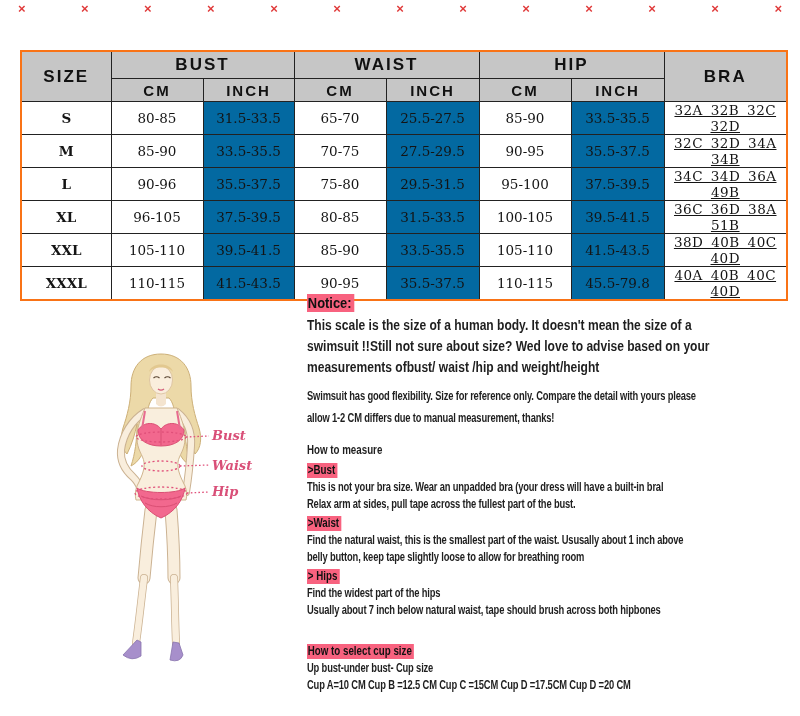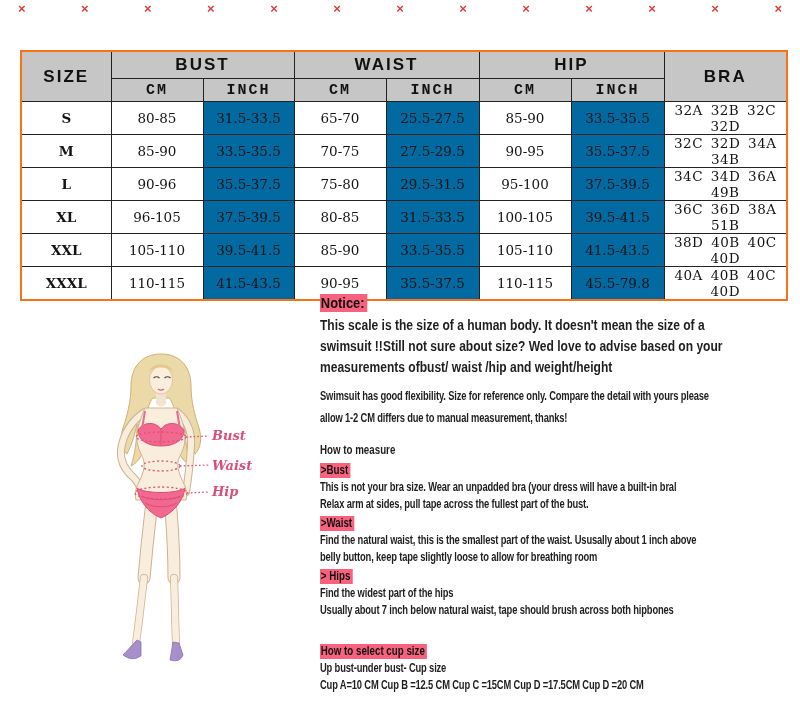--- a/index.html
+++ b/index.html
@@ -9,39 +9,39 @@
   
   .wm-row{position:absolute;left:18px;right:18px;top:2px;display:flex;justify-content:space-between;}
   .wm{color:#e03a3a;font-size:13px;font-weight:bold;line-height:14px;}
 
   
   table.size-chart{position:absolute;left:20px;top:50px;width:766px;border-collapse:collapse;
       border:2px solid #f97316;table-layout:fixed;}
   table.size-chart th,table.size-chart td{border:1px solid #222;text-align:center;padding:0;overflow:hidden;}
   table.size-chart th{background:#c6c6c6;font-weight:bold;letter-spacing:2px;color:#111;}
   tr.h1 th{height:26px;font-size:17px;}
-  tr.h2 th{height:22px;font-size:15px;font-family:Liberation Mono, monospace;}
+  tr.h2 th{height:22px;font-size:15px;}
   th.size-h{font-size:18px;}
   th.bra-h{font-size:17px;letter-spacing:1px;margin-top:42px;}
   table.size-chart td{height:23px;font-family:"DejaVu Serif",serif;font-size:13.5px;color:#141414;}
   td.sizecol{font-family:"Liberation Sans",sans-serif;font-size:15px;font-weight:bold;}
   td.inch{background:#0369a1;}
   td.cm,td.sizecol,td.bra{background:#fff;}
-  td.bra{font-family:"Liberation Sans",sans-serif;font-size:11px;letter-spacing:0.5px;word-spacing:3px;}
+  td.bra{font-family:"Liberation Sans",sans-serif;font-size:11px;letter-spacing:0.5px;word-spacing:3px;text-decoration:underline;}
 
   
   .figure-wrap{position:absolute;left:85px;top:350px;width:170px;height:320px;}
   .fig-label{position:absolute;font-family:"DejaVu Serif",serif;font-style:italic;font-weight:bold;
       color:#d94f78;font-size:13px;line-height:15px;}
   .lbl-bust{left:212px;top:428px;}
   .lbl-waist{left:212px;top:458px;}
   .lbl-hip{left:212px;top:484px;}
 
   
-  .instructions{position:absolute;left:320px;top:293px;width:480px;}
+  .instructions{position:absolute;left:307px;top:293px;width:480px;}
   .blk{font-weight:bold;color:#1f1f1f;white-space:nowrap;transform-origin:0 0;}
   .title-highlight{font-size:15px;line-height:20px;margin-bottom:2px;transform:scaleX(0.86);}
   .notice{font-size:14px;line-height:21px;transform:scaleX(0.86);}
   .note{font-size:12px;line-height:21.5px;letter-spacing:-0.2px;transform:scaleX(0.78);}
   .heading{font-size:12.5px;line-height:18px;margin-bottom:3px;transform:scaleX(0.78);}
   .highlight{font-size:12.5px;line-height:17px;margin-top:2px;transform:scaleX(0.78);}
   .body{font-size:12px;line-height:17px;letter-spacing:-0.2px;transform:scaleX(0.78);}
   .spacer{height:8px;}
   .spacer-lg{height:12px;}
   .spacer-xl{height:22px;}

